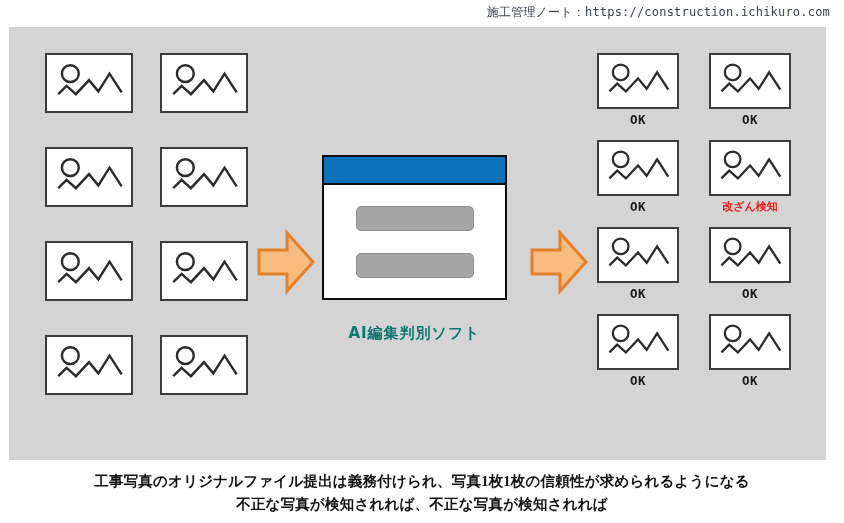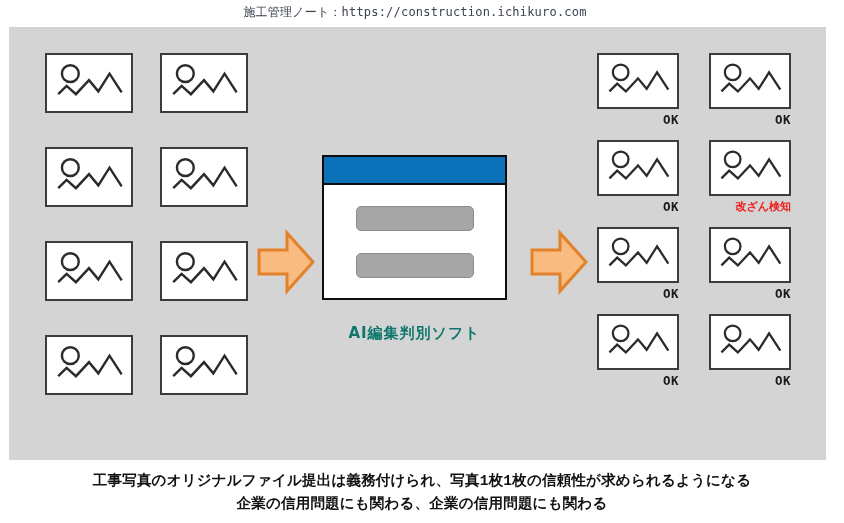--- a/index.html
+++ b/index.html
@@ -18,21 +18,21 @@
 
   
   .header {
     position: absolute;
     top: 0;
     left: 0;
     width: 844px;
     height: 24px;
     display: flex;
     align-items: center;
-    justify-content: center;
+    justify-content: flex-end;
     padding-right: 14px;
     box-sizing: border-box;
   }
   .header-text {
     font-size: 12px;
     color: #3b4252;
     letter-spacing: 0.2px;
     white-space: nowrap;
     font-family: "DejaVu Sans Mono", "Liberation Mono", monospace;
   }
@@ -68,21 +68,21 @@
     top: 26px;
     width: 200px;
     grid-template-columns: repeat(2, 82px);
     grid-column-gap: 30px;
     grid-row-gap: 10px;
   }
 
   .photo-cell {
     display: flex;
     flex-direction: column;
-    align-items: flex-end;
+    align-items: center;
   }
   .photo-icon {
     display: block;
     background: #ffffff;
     border: 2.5px solid #3c3c3c;
     box-sizing: border-box;
   }
   .grid-left .photo-icon { width: 88px; height: 60px; }
   .grid-right .photo-icon { width: 82px; height: 56px; }
 
@@ -160,21 +160,21 @@
     position: absolute;
     left: 0;
     top: 470px;
     width: 844px;
     text-align: center;
     color: #111111;
     font-weight: bold;
     font-size: 14.5px;
     line-height: 23px;
     letter-spacing: 0.2px;
-    font-family: Liberation Mono, monospace;
+    font-family: Liberation Serif, serif;
   }
   .caption-line { display: block; }
 </style>
 </head>
 <body>
 
 <div class="header">
   <span class="header-text">施工管理ノート：https://construction.ichikuro.com</span>
 </div>
 
@@ -308,14 +308,14 @@
           <polyline points="11,42 20,33 30,42 44,27 54,39 66,20 79,40" fill="none" stroke="#2b2b2b" stroke-width="2.6" stroke-linejoin="miter" stroke-linecap="butt"></polyline>
         </svg>
         <div class="photo-label">OK</div>
       </div>
     </div>
 
 </div>
 
 <div class="caption">
   <span class="caption-line">工事写真のオリジナルファイル提出は義務付けられ、写真1枚1枚の信頼性が求められるようになる</span>
-  <span class="caption-line">企業の信用問題にも関わる、企業の信用問題にも関わる</span>
+  <span class="caption-line">不正な写真が検知されれば、不正な写真が検知されれば</span>
 </div>
 
 </body></html>

